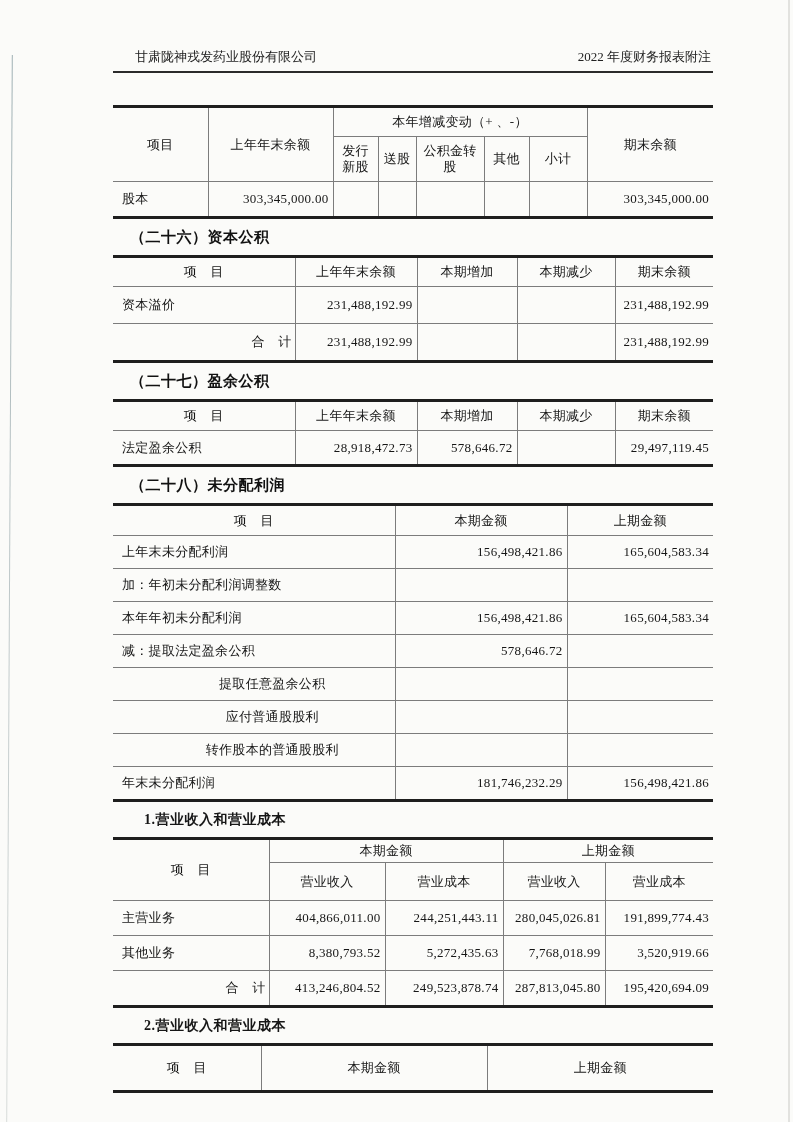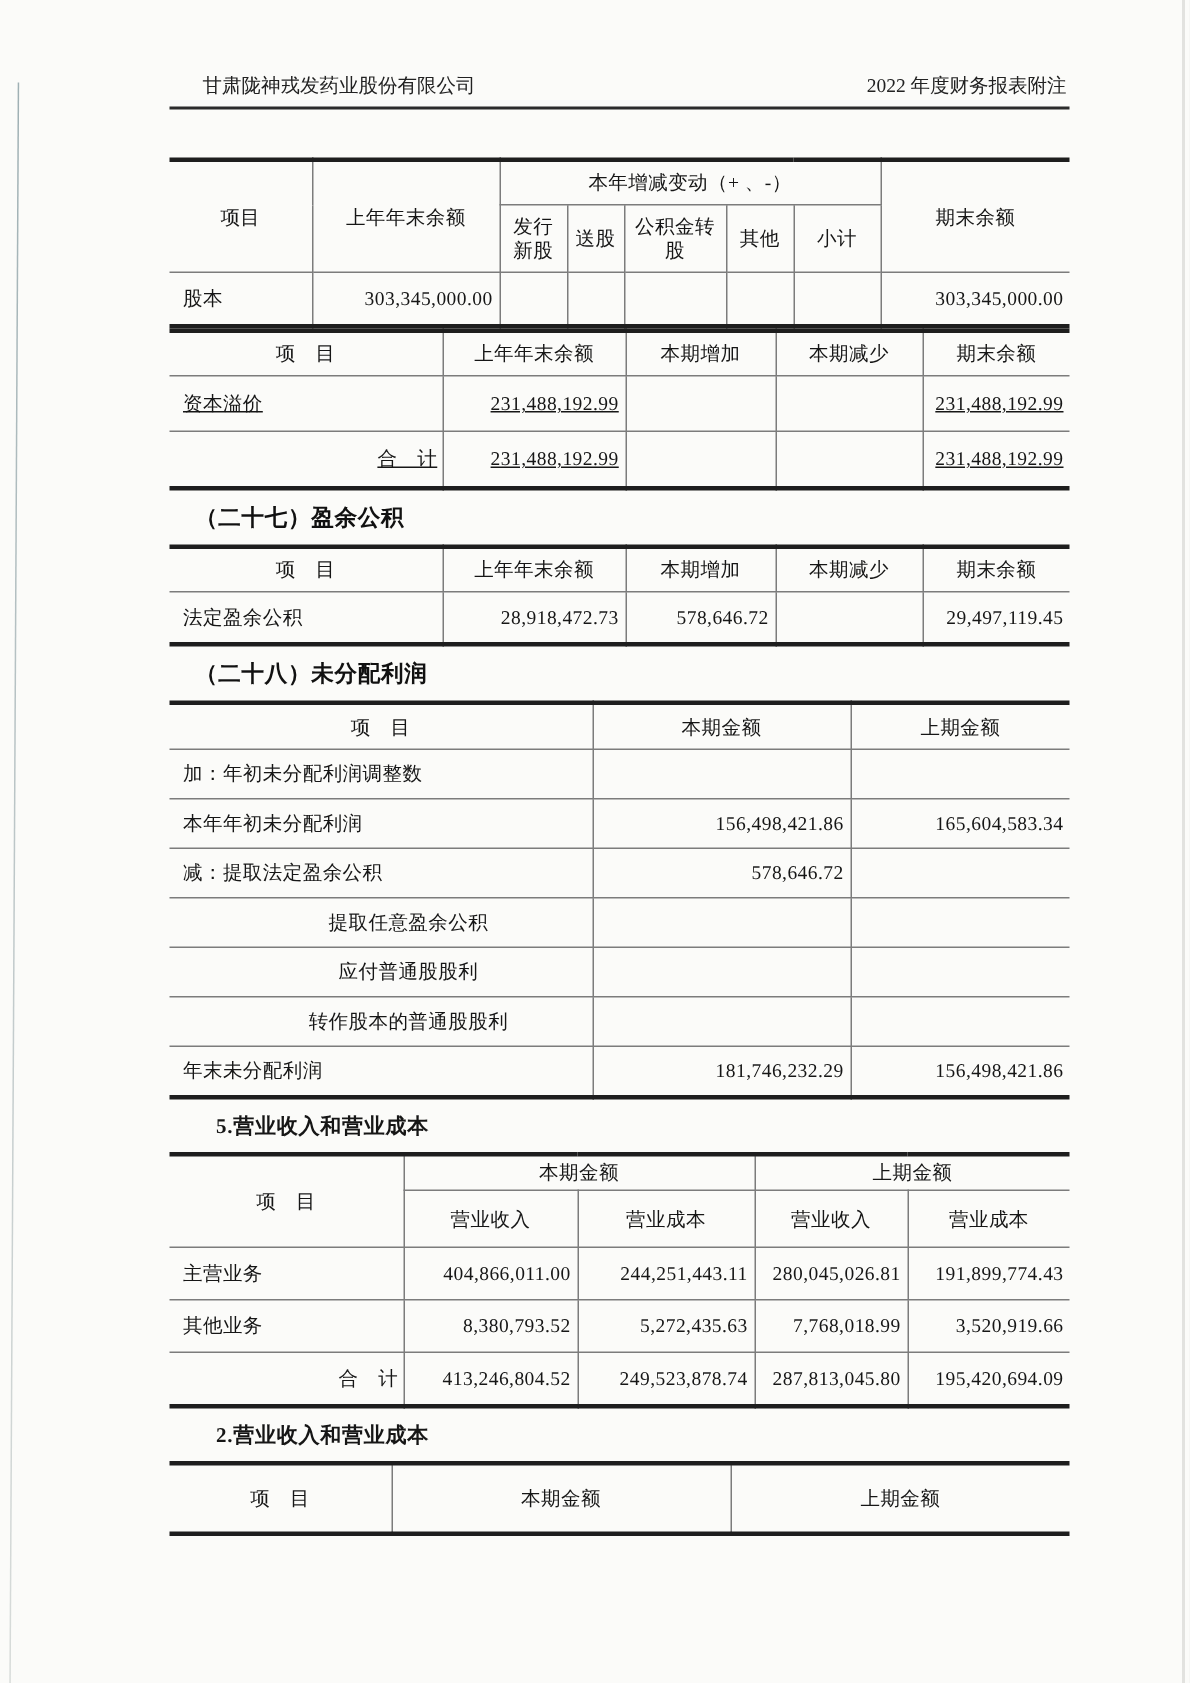--- a/index.html
+++ b/index.html
@@ -48,21 +48,21 @@
   .tbl tr > *:first-child{border-left:0;}
   .tbl tr > *:last-child{border-right:0;}
   .tbl th{text-align:center;margin-top:14px;}
   .tbl td.item{text-align:left;padding-left:9px;}
   .tbl td.num{text-align:right;padding-right:4px;font-variant-numeric:tabular-nums;}
   .tbl td.center{text-align:right;padding-left:0;}
   .t1 .hrow th{height:24px;}
   .t1 .hrow2 th{height:40px;line-height:1.25;}
   .t1 .drow td{height:30px;}
   .t2 th{height:24px;}
-  .t2 td{height:32px;text-decoration:underline;}
+  .t2 td{height:32px;}
   .t3 th{height:24px;}
   .t3 td{height:29px;}
   .t4 th{height:25px;}
   .t4 td{height:28px;}
   .t4 td.indent{padding-left:40px;text-align:center;}
   .t5 th.g{height:17px;}
   .t5 th.s{height:33px;}
   .t5 td{height:30px;}
   .t6 th{height:40px;}
   .sec-title{
@@ -120,20 +120,21 @@
         <td class="num"></td>
         <td class="num"></td>
         <td class="num"></td>
         <td class="num"></td>
         <td class="num"></td>
         <td class="num">303,345,000.00</td>
       </tr>
     </tbody>
       </table>
 
+    <div class="sec-title">（二十六）资本公积</div>
 
     <table class="tbl t2">
       <colgroup>
         <col style="width:182px">
           <col style="width:122px">
           <col style="width:100px">
           <col style="width:98px">
           <col style="width:98px">
       </colgroup>
       <tbody>
@@ -197,20 +198,25 @@
           <col style="width:172px">
           <col style="width:146px">
       </colgroup>
       <tbody>
           <tr>
         <th>项　目</th>
         <th>本期金额</th>
         <th>上期金额</th>
       </tr>
       <tr>
+        <td class="item">上年末未分配利润</td>
+        <td class="num">156,498,421.86</td>
+        <td class="num">165,604,583.34</td>
+      </tr>
+      <tr>
         <td class="item">加：年初未分配利润调整数</td>
         <td class="num"></td>
         <td class="num"></td>
       </tr>
       <tr>
         <td class="item">本年年初未分配利润</td>
         <td class="num">156,498,421.86</td>
         <td class="num">165,604,583.34</td>
       </tr>
       <tr>
@@ -234,21 +240,21 @@
         <td class="num"></td>
       </tr>
       <tr>
         <td class="item">年末未分配利润</td>
         <td class="num">181,746,232.29</td>
         <td class="num">156,498,421.86</td>
       </tr>
     </tbody>
       </table>
 
-    <div class="sub-title">5.营业收入和营业成本</div>
+    <div class="sub-title">1.营业收入和营业成本</div>
 
     <table class="tbl t5">
       <colgroup>
         <col style="width:156px">
           <col style="width:116px">
           <col style="width:118px">
           <col style="width:102px">
           <col style="width:108px">
       </colgroup>
       <tbody>

